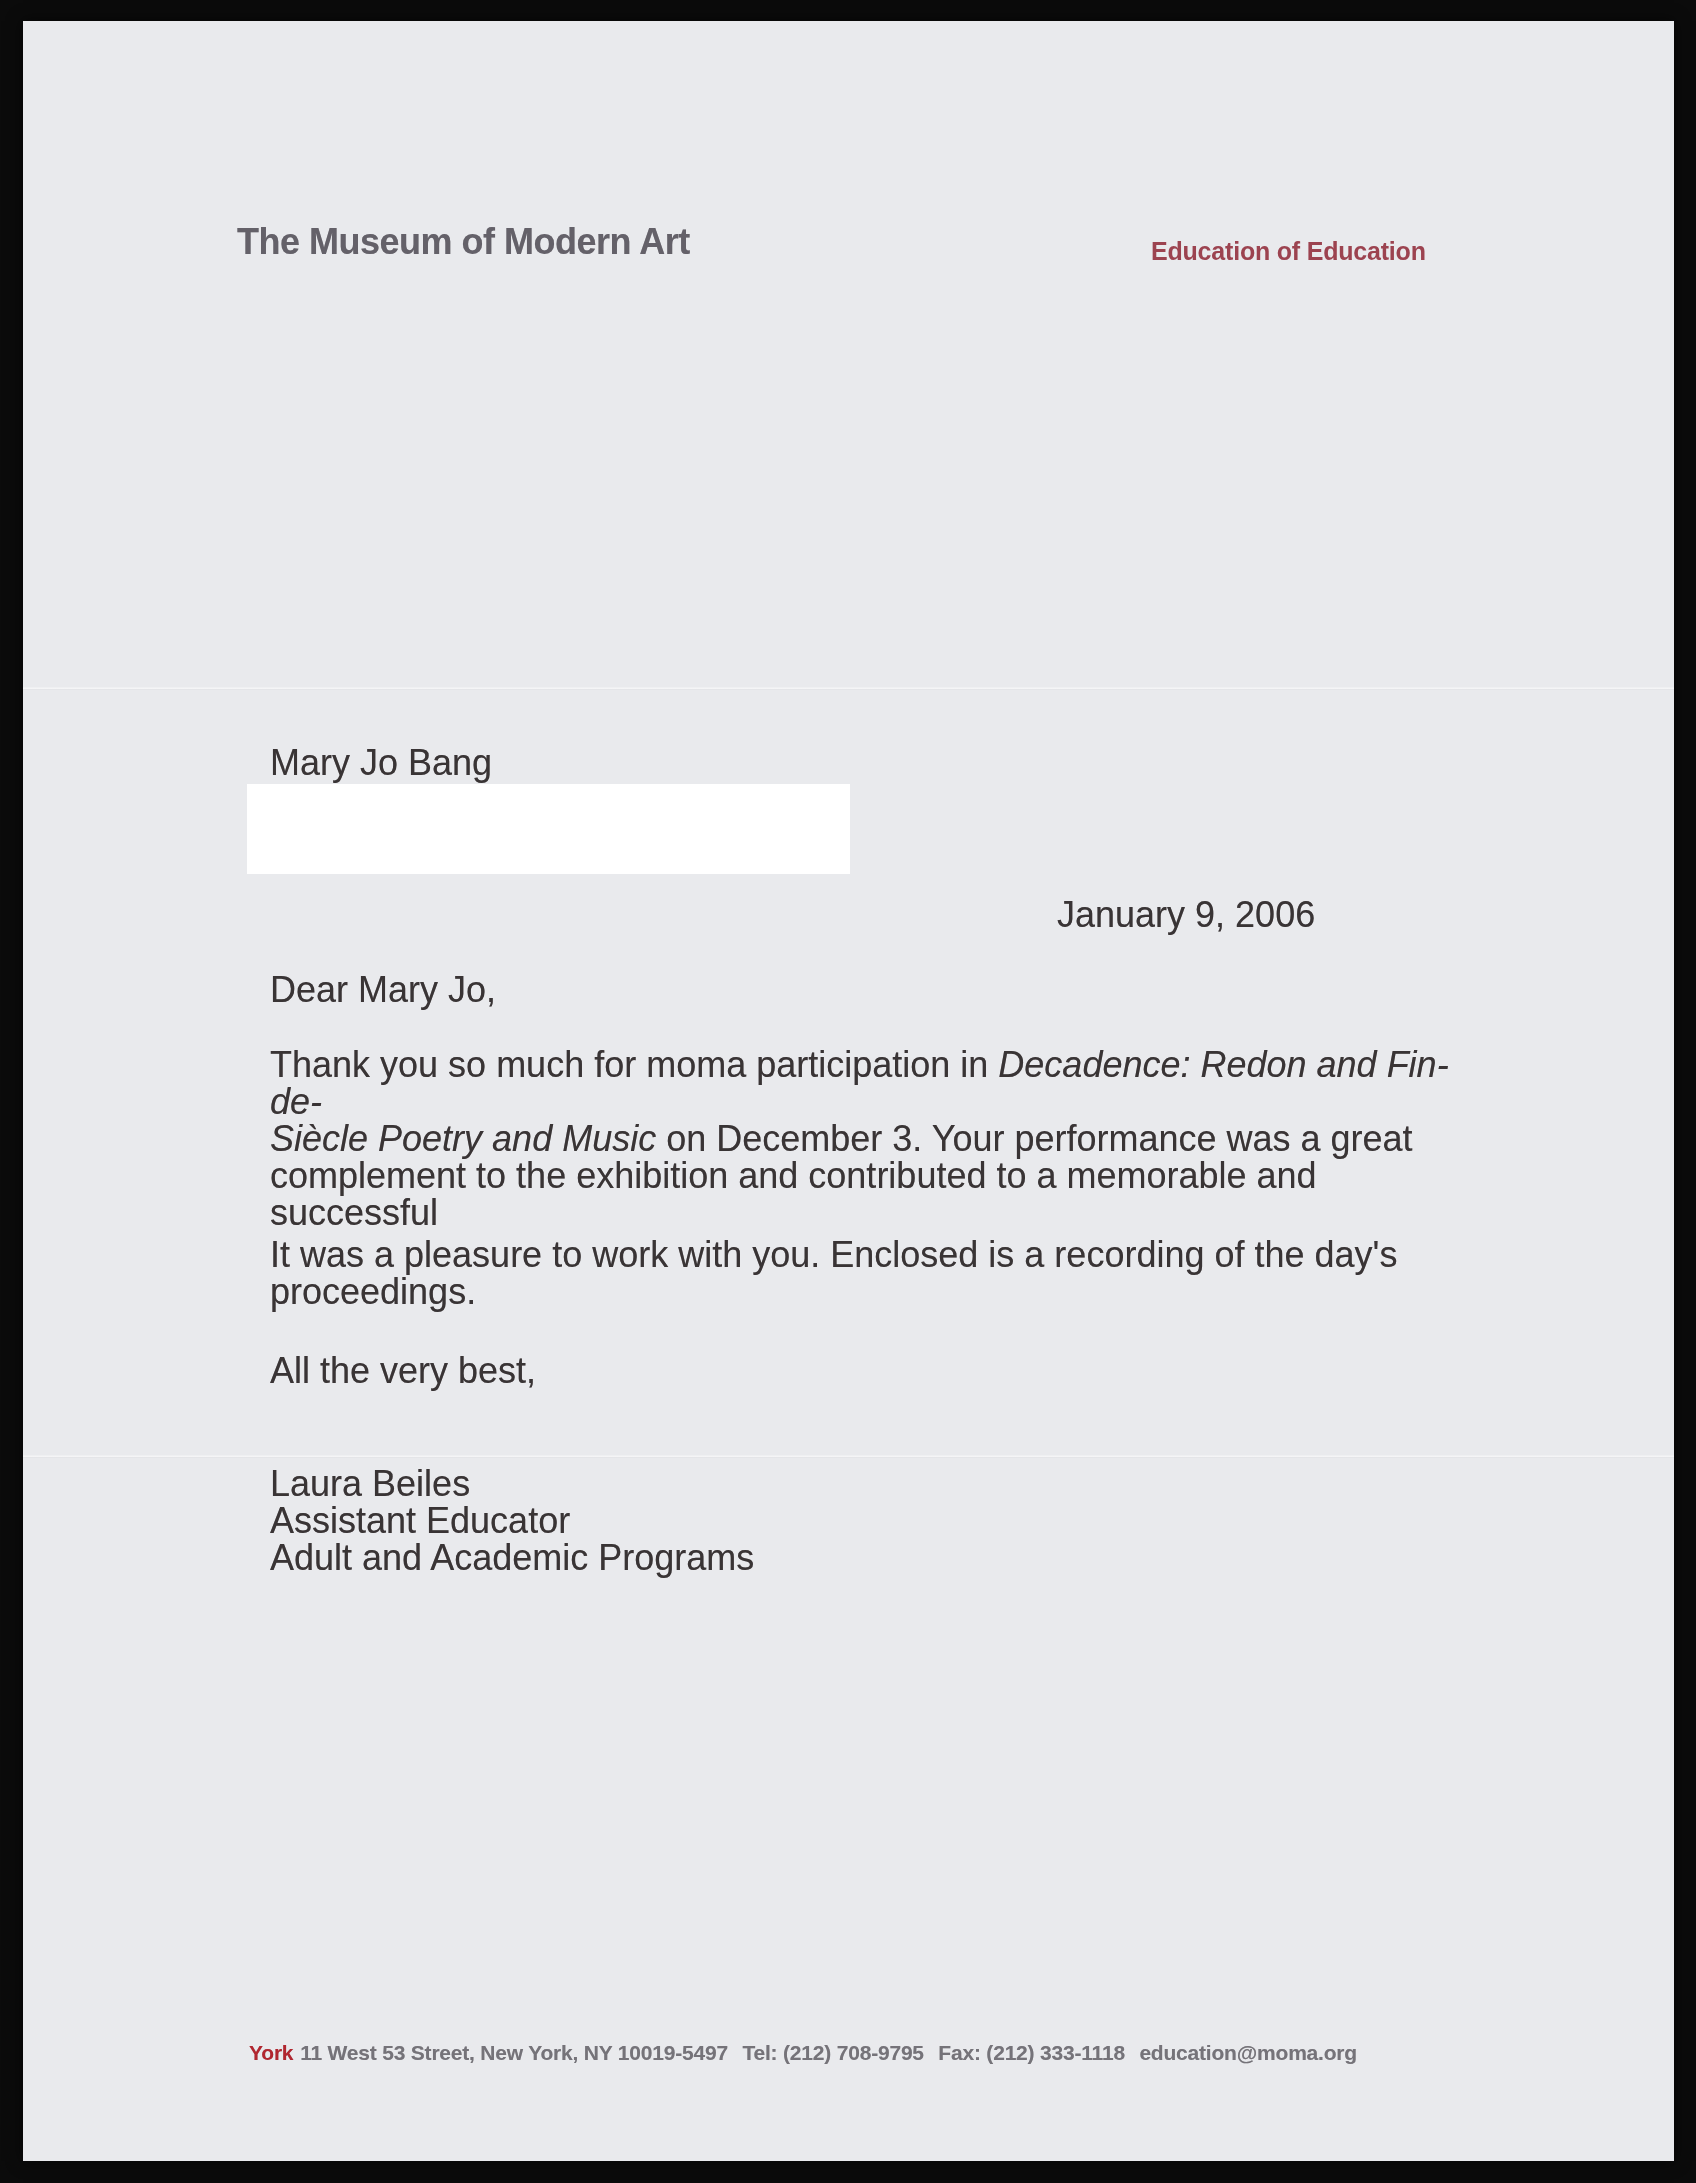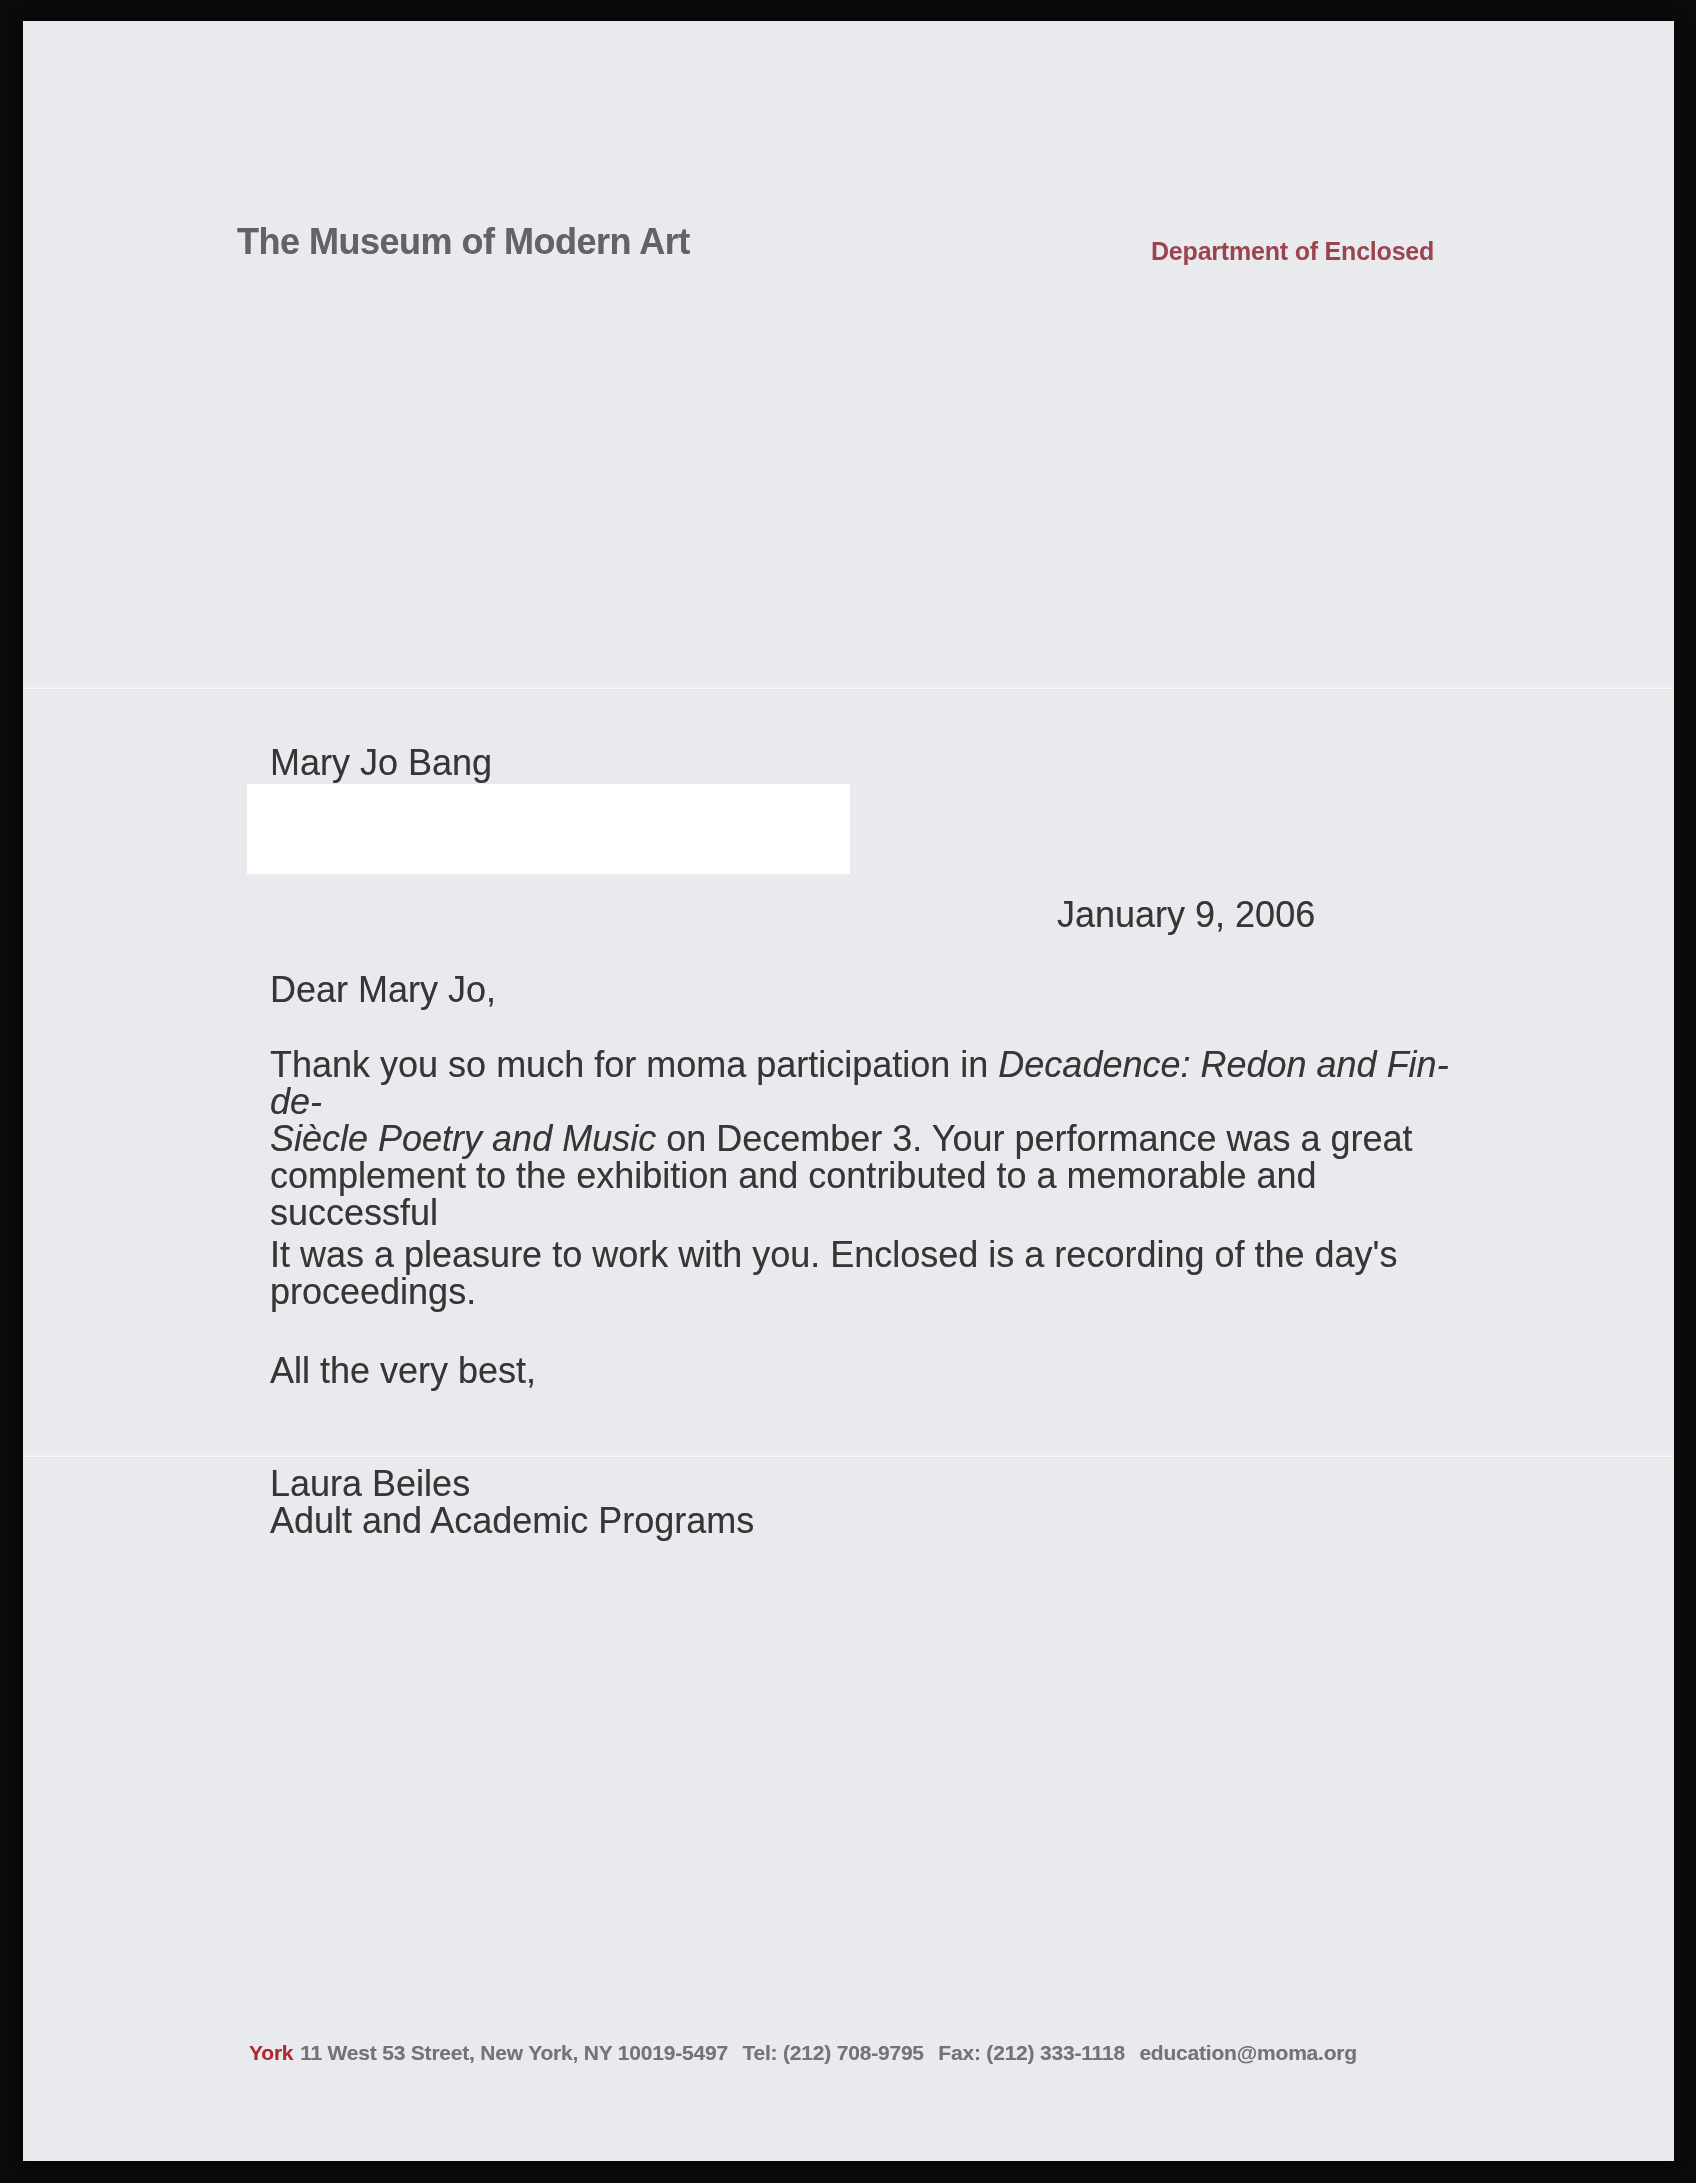--- a/index.html
+++ b/index.html
@@ -85,21 +85,21 @@
 </head>
 <body>
 
 <div class="stage">
   <div class="paper">
 
     <div class="fold fold-1"></div>
     <div class="fold fold-2"></div>
 
     <div class="org">The Museum of Modern Art</div>
-    <div class="dept">Department of Enclosed</div>
+    <div class="dept">Education of Education</div>
 
     <div class="recipient bodytext">Mary Jo Bang</div>
 
     <div class="redaction"></div>
 
     <div class="date bodytext">January 9, 2006</div>
 
     <div class="salutation bodytext">Dear Mary Jo,</div>
 
     <div class="para1 bodytext">
@@ -110,20 +110,21 @@
 
     <div class="para2 bodytext">
       <div class="line">It was a pleasure to work with you. Enclosed is a recording of the day's</div>
       <div class="line">proceedings.</div>
     </div>
 
     <div class="closing bodytext">All the very best,</div>
 
     <div class="signature bodytext">
       <div class="line">Laura Beiles</div>
+      <div class="line">Assistant Educator</div>
       <div class="line">Adult and Academic Programs</div>
     </div>
 
     <div class="footer">
       <span class="brand">York</span><span class="seg">11 West 53 Street, New York, NY 10019-5497</span><span class="seg">Tel: (212) 708-9795</span><span class="seg">Fax: (212) 333-1118</span><span class="seg">education@moma.org</span>
     </div>
 
   </div>
 </div>
 

